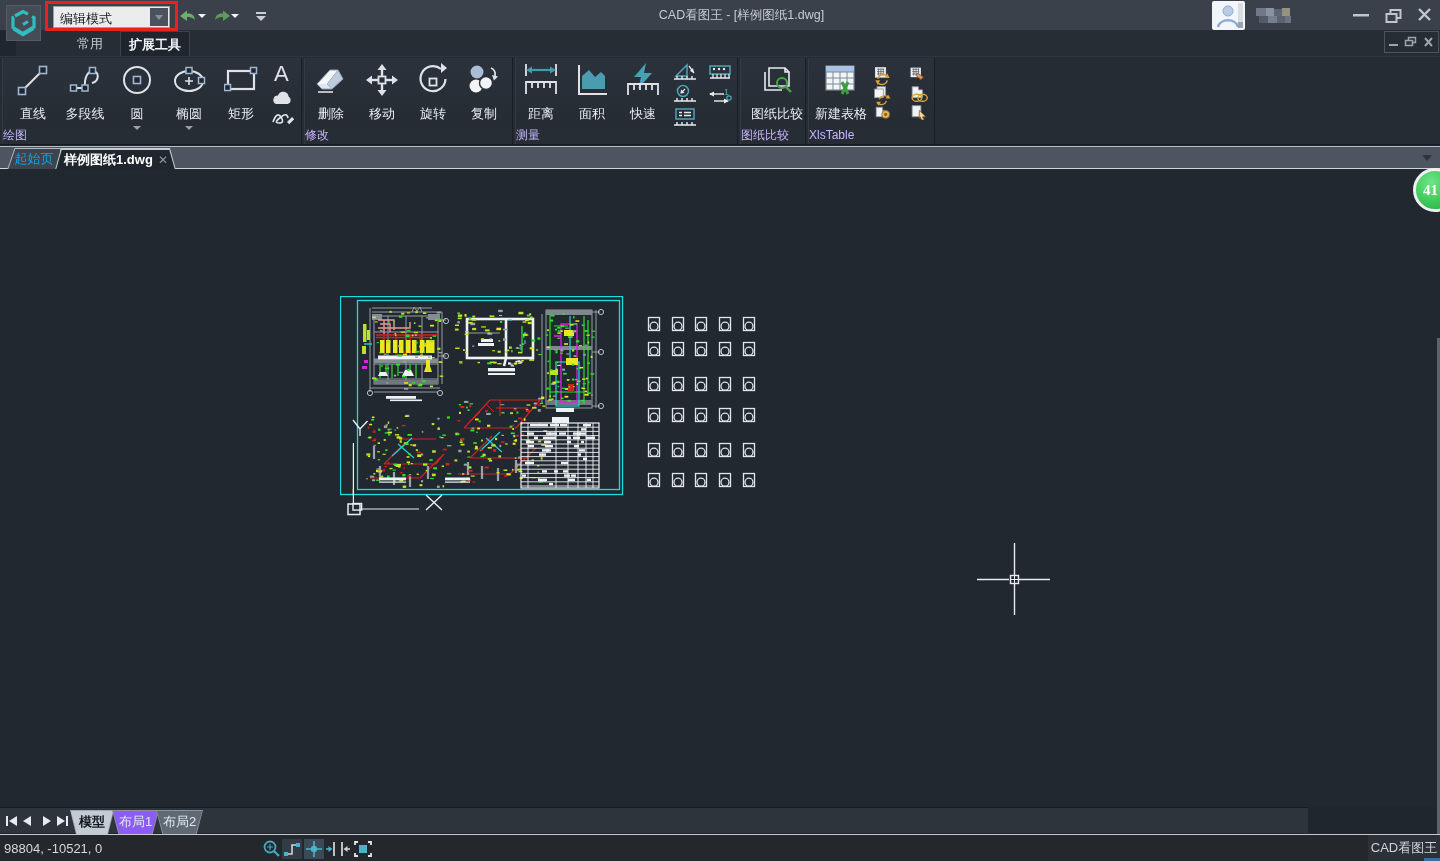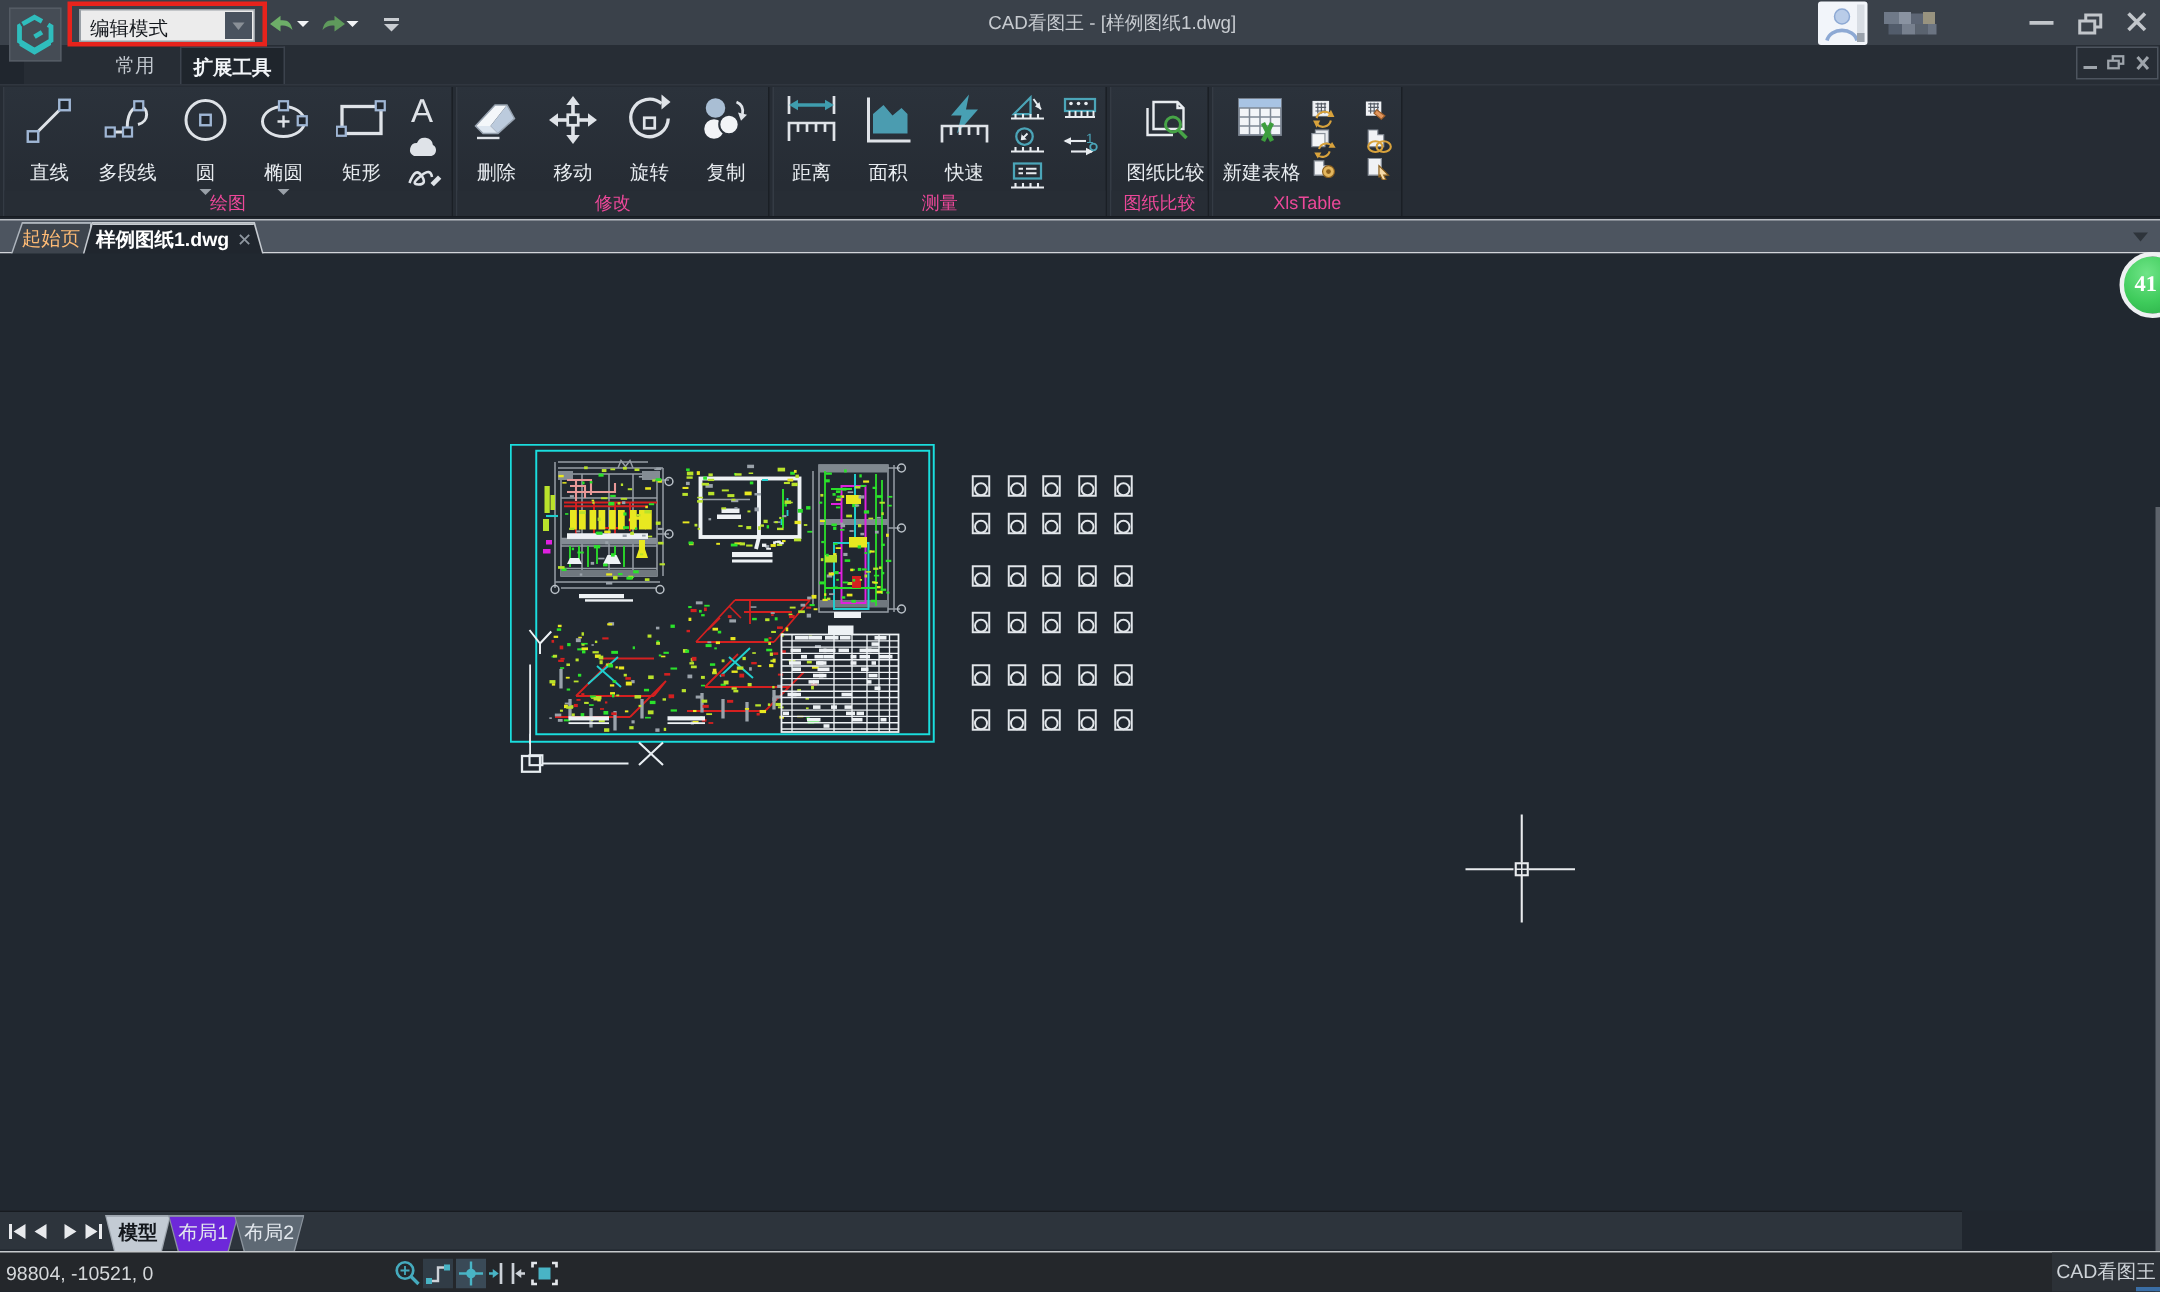--- a/index.html
+++ b/index.html
@@ -23,31 +23,31 @@
 
 #tabrow { position:absolute; left:16px; top:30px; width:1440px; height:26px; background:#272d35; }
 .rtab { position:absolute; top:1px; height:25px; line-height:25px; font-size:13px; text-align:center; }
 #rtab1 { left:48px; width:52px; color:#c3c9d0; }
 #rtab2 { left:104px; width:70px; color:#f2f5f8; background:#1f252c; border:1px solid #3c434d; border-bottom:none; font-weight:bold; }
 #docwinbtns { position:absolute; left:1384px; top:31px; width:55px; height:22px; border:1px solid #4d545e; }
 
 
 #ribbon { position:absolute; left:0; top:56px; width:1440px; height:89px; background:#262c34; border-top:1px solid #30363f; border-bottom:1px solid #171b21; }
 .rgroup { position:absolute; top:1px; height:86px; background:linear-gradient(#2b323b,#262c34 75%); border-right:1px solid #1a1f25; border-left:1px solid #343b44; }
-.rgroup .glabel { position:absolute; left:0; bottom:0; width:100%; height:17px; line-height:16px; text-align:center; font-size:12px; color:#ec4899; background:#272d35; }
+.rgroup .glabel { position:absolute; left:0; bottom:0; width:100%; height:17px; line-height:16px; text-align:left; font-size:12px; color:#c4b5fd; background:#272d35; }
 .bigbtn { position:absolute; top:4px; width:50px; height:62px; text-align:center; }
 .bigbtn .ic { display:inline-block; width:34px; height:36px; }
 .bigbtn .lb { display:block; margin-top:3px; font-size:13px; color:#e8ecf0; white-space:nowrap; }
 .caret { position:absolute; left:50%; margin-left:-4px; bottom:-6px; z-index:3; width:0; height:0; border-left:4px solid transparent; border-right:4px solid transparent; border-top:4px solid #99a0a8; }
 .smic { position:absolute; width:22px; height:20px; }
 
 
 #doctabbar { position:absolute; left:0; top:146px; width:1440px; height:23px; background:#4d5560; border-top:1px solid #b8bcc1; border-bottom:1px solid #d2d5d9; }
 .dtab { position:absolute; top:2px; height:21px; font-size:13px; line-height:20px; }
-#dtab1 { left:8px; width:52px; color:#fdba74; background:#3d444d; clip-path:polygon(14% 0, 100% 0, 100% 100%, 0 100%); text-align:center; }
+#dtab1 { left:8px; width:52px; color:#0ea5e9; background:#3d444d; clip-path:polygon(14% 0, 100% 0, 100% 100%, 0 100%); text-align:center; }
 #dtab2 { left:56px; width:119px; color:#ffffff; font-weight:bold; background:#20262e; clip-path:polygon(5% 0, 95% 0, 100% 100%, 0 100%); text-align:left; padding-left:8px; border-top:1px solid #c6cbd1;}
 #dtabcaret { position:absolute; left:1422px; top:155px; width:0; height:0; border-left:5px solid transparent; border-right:5px solid transparent; border-top:6px solid #2e343b; }
 
 
 #canvas { position:absolute; left:0; top:169px; width:1440px; height:638px; background:#212830; }
 #rightedge { position:absolute; left:1437px; top:169px; width:3px; height:638px; background:#5d636b; }
 #greenbadge { position:absolute; left:1413px; top:-1px; width:44px; height:44px; border-radius:50%; background:radial-gradient(circle at 40% 30%, #6fe487, #3ecb5b 55%, #28a845); border:3px solid #eef0f2; color:#ffffff; font-weight:bold; font-size:15px; line-height:38px; text-align:left; padding-left:7px; font-family:"Liberation Serif",serif; }
 
 
 #layoutbar { position:absolute; left:0; top:807px; width:1308px; height:26px; background:#2d343c; border-top:1px solid #171b20; }
@@ -1152,21 +1152,21 @@
           <polygon points="11,1 11,11 3,6"></polygon>
         <polygon points="25,1 25,11 17,6"></polygon>
         <polygon points="37,1 37,11 45,6"></polygon>
         <polygon points="51,1 51,11 59,6"></polygon>
           <rect x="60" y="1" width="2" height="10"></rect>
       </g>
     </svg>
     <div class="ltab" style="left:70px; top:2px; height:25px; width:44px; background:#9ea6af; clip-path:polygon(0 0, 100% 0, 86% 100%, 14% 100%);"></div>
     <div class="ltab" style="left:71px; width:42px; background:#c3cbd4; color:#14181d; font-weight:bold; clip-path:polygon(0 0, 100% 0, 86% 100%, 14% 100%);">模型</div>
     <div class="ltab" style="left:112px; top:2px; height:25px; width:47px; background:#8b949e; clip-path:polygon(0 0, 100% 0, 86% 100%, 14% 100%);"></div>
-    <div class="ltab" style="left:113px; width:45px; background:#6d28d9; color:#e3e8ee; clip-path:polygon(0 0, 100% 0, 86% 100%, 14% 100%);">布局1</div>
+    <div class="ltab" style="left:113px; width:45px; background:#8b5cf6; color:#e3e8ee; clip-path:polygon(0 0, 100% 0, 86% 100%, 14% 100%);">布局1</div>
     <div class="ltab" style="left:156px; top:2px; height:25px; width:47px; background:#8b949e; clip-path:polygon(0 0, 100% 0, 86% 100%, 14% 100%);"></div>
     <div class="ltab" style="left:157px; width:45px; background:#5e6974; color:#e3e8ee; clip-path:polygon(0 0, 100% 0, 86% 100%, 14% 100%);">布局2</div>
   </div>
 
   <div id="statusbar">
     <div id="coords">98804, -10521, 0</div>
     <div id="sbright">CAD看图王</div>
     <svg class="abs" style="left:262px;top:4px;" width="114" height="20" viewBox="0 0 114 20">
       <circle cx="8" cy="8" r="5.5" fill="none" stroke="#45aabd" stroke-width="1.8"></circle>
       <path d="M12 12 L17 17" stroke="#45aabd" stroke-width="2.2"></path>

